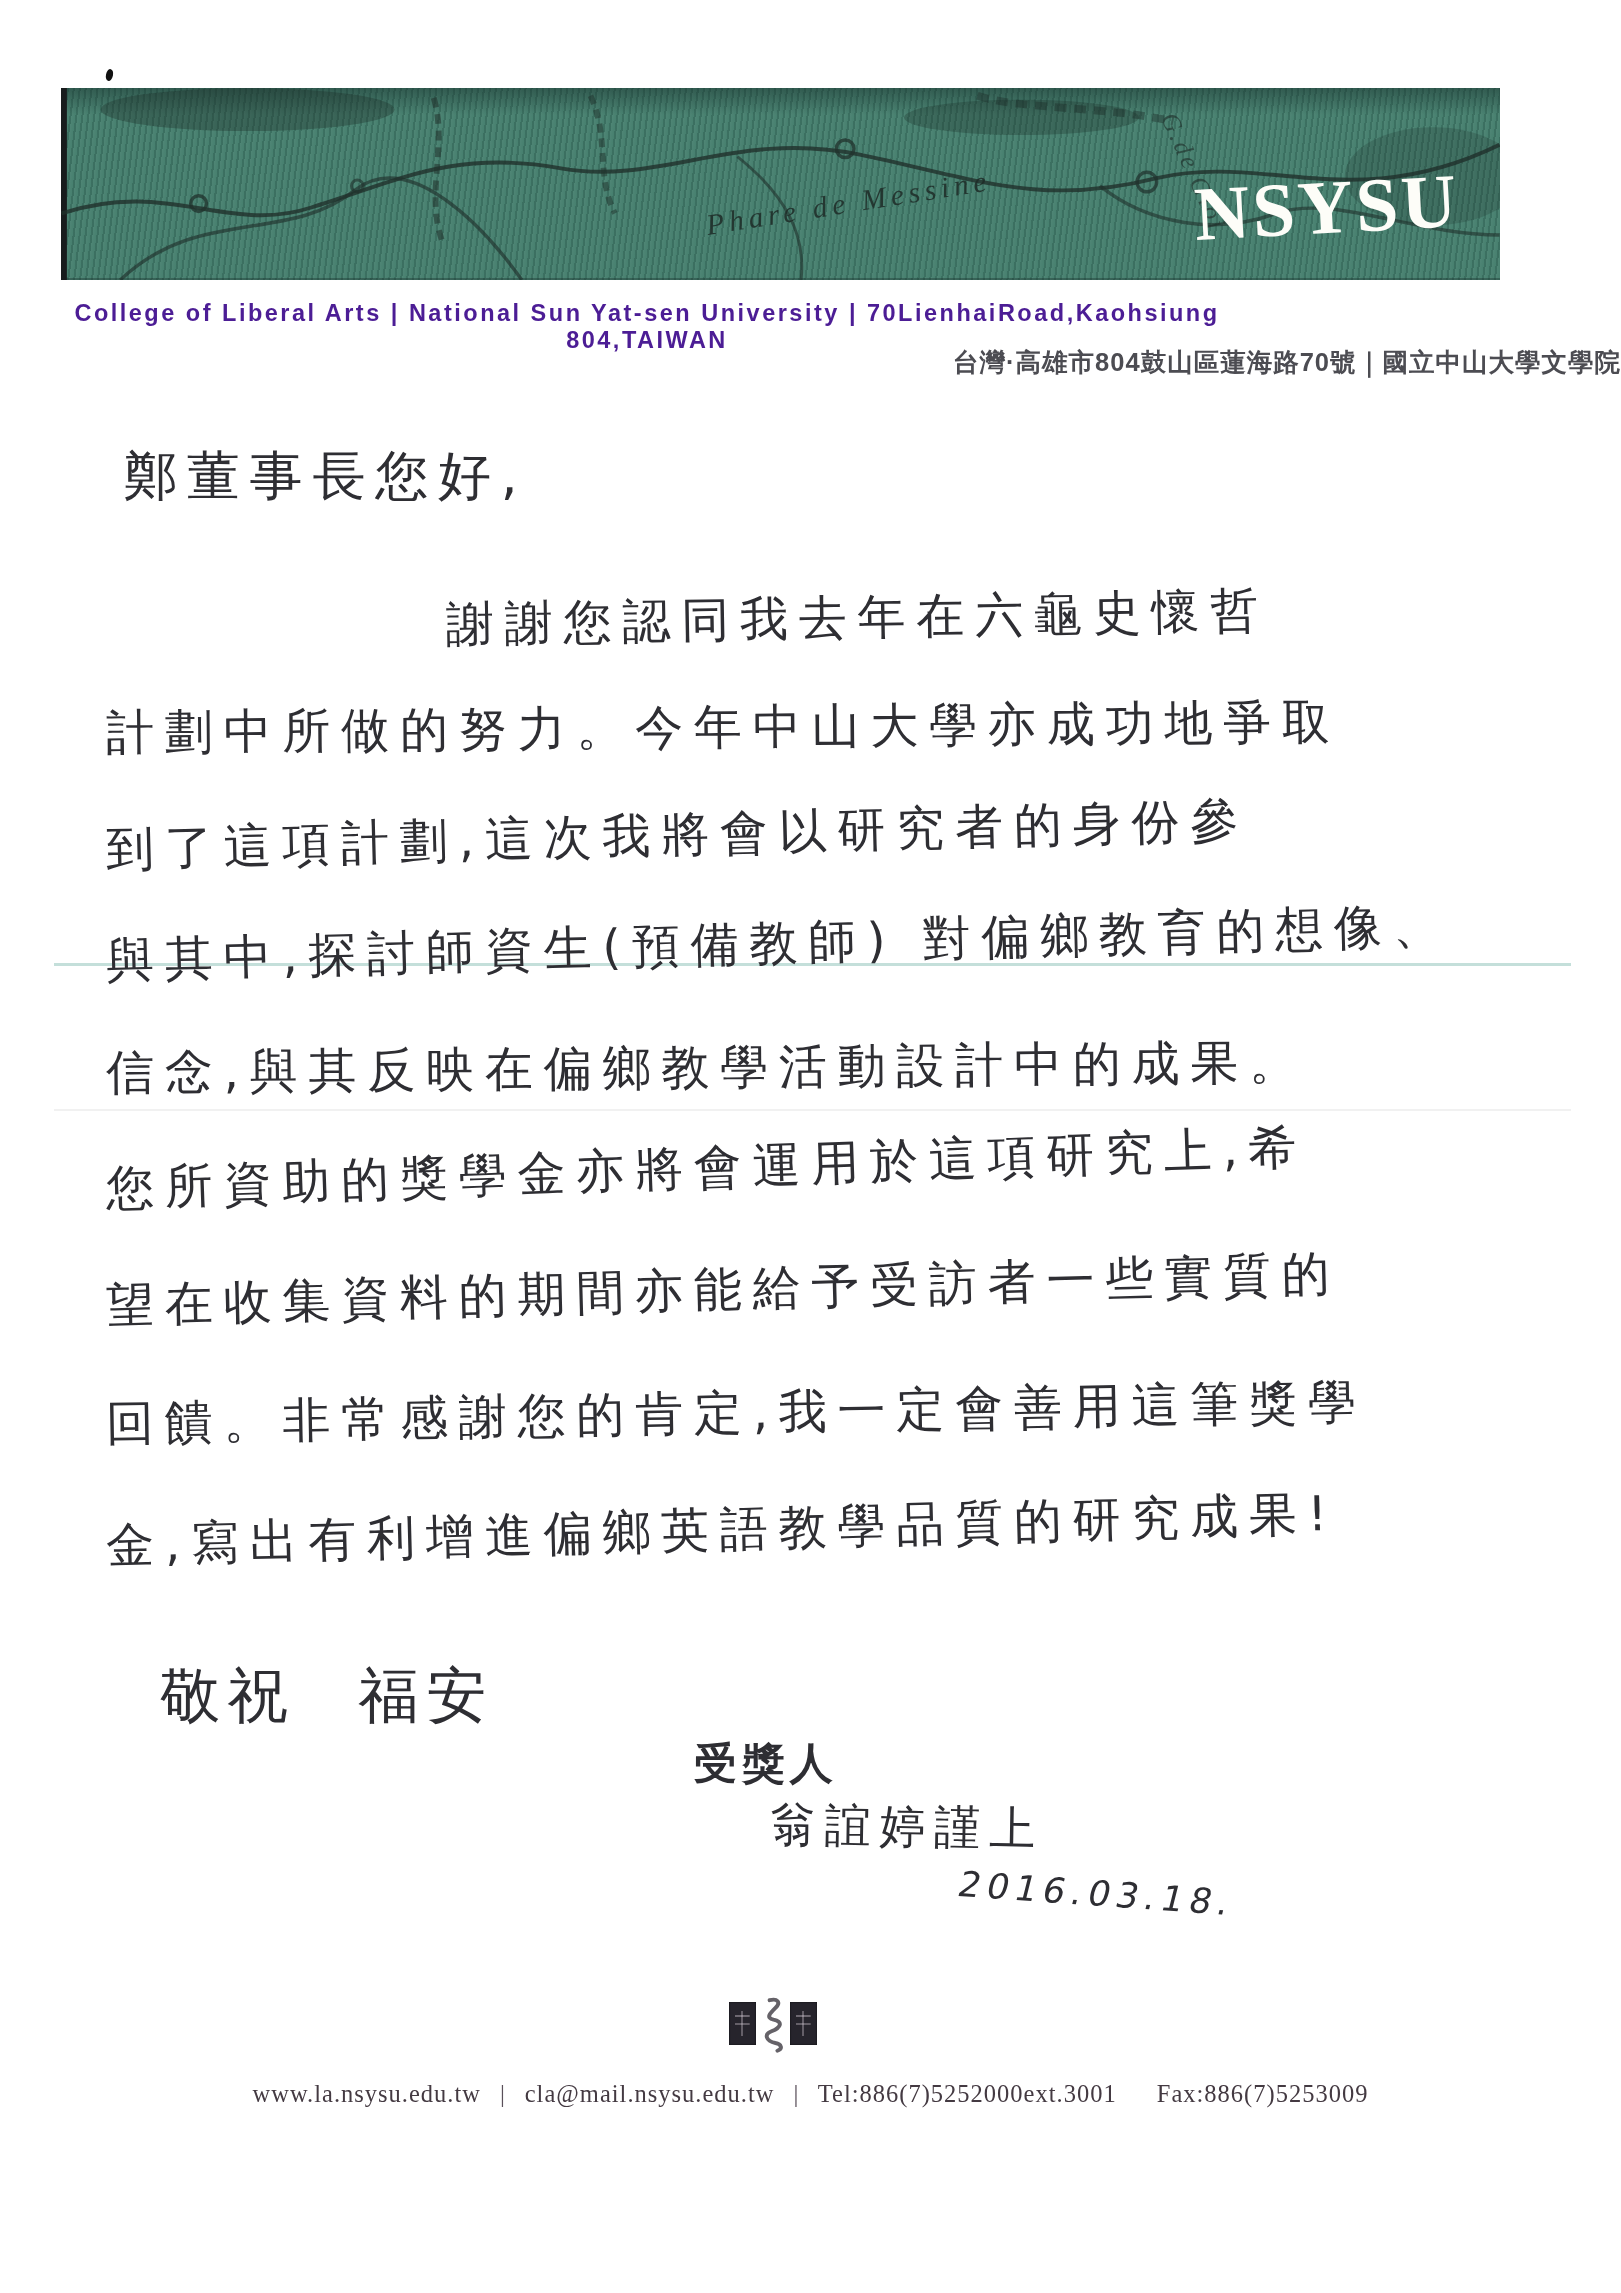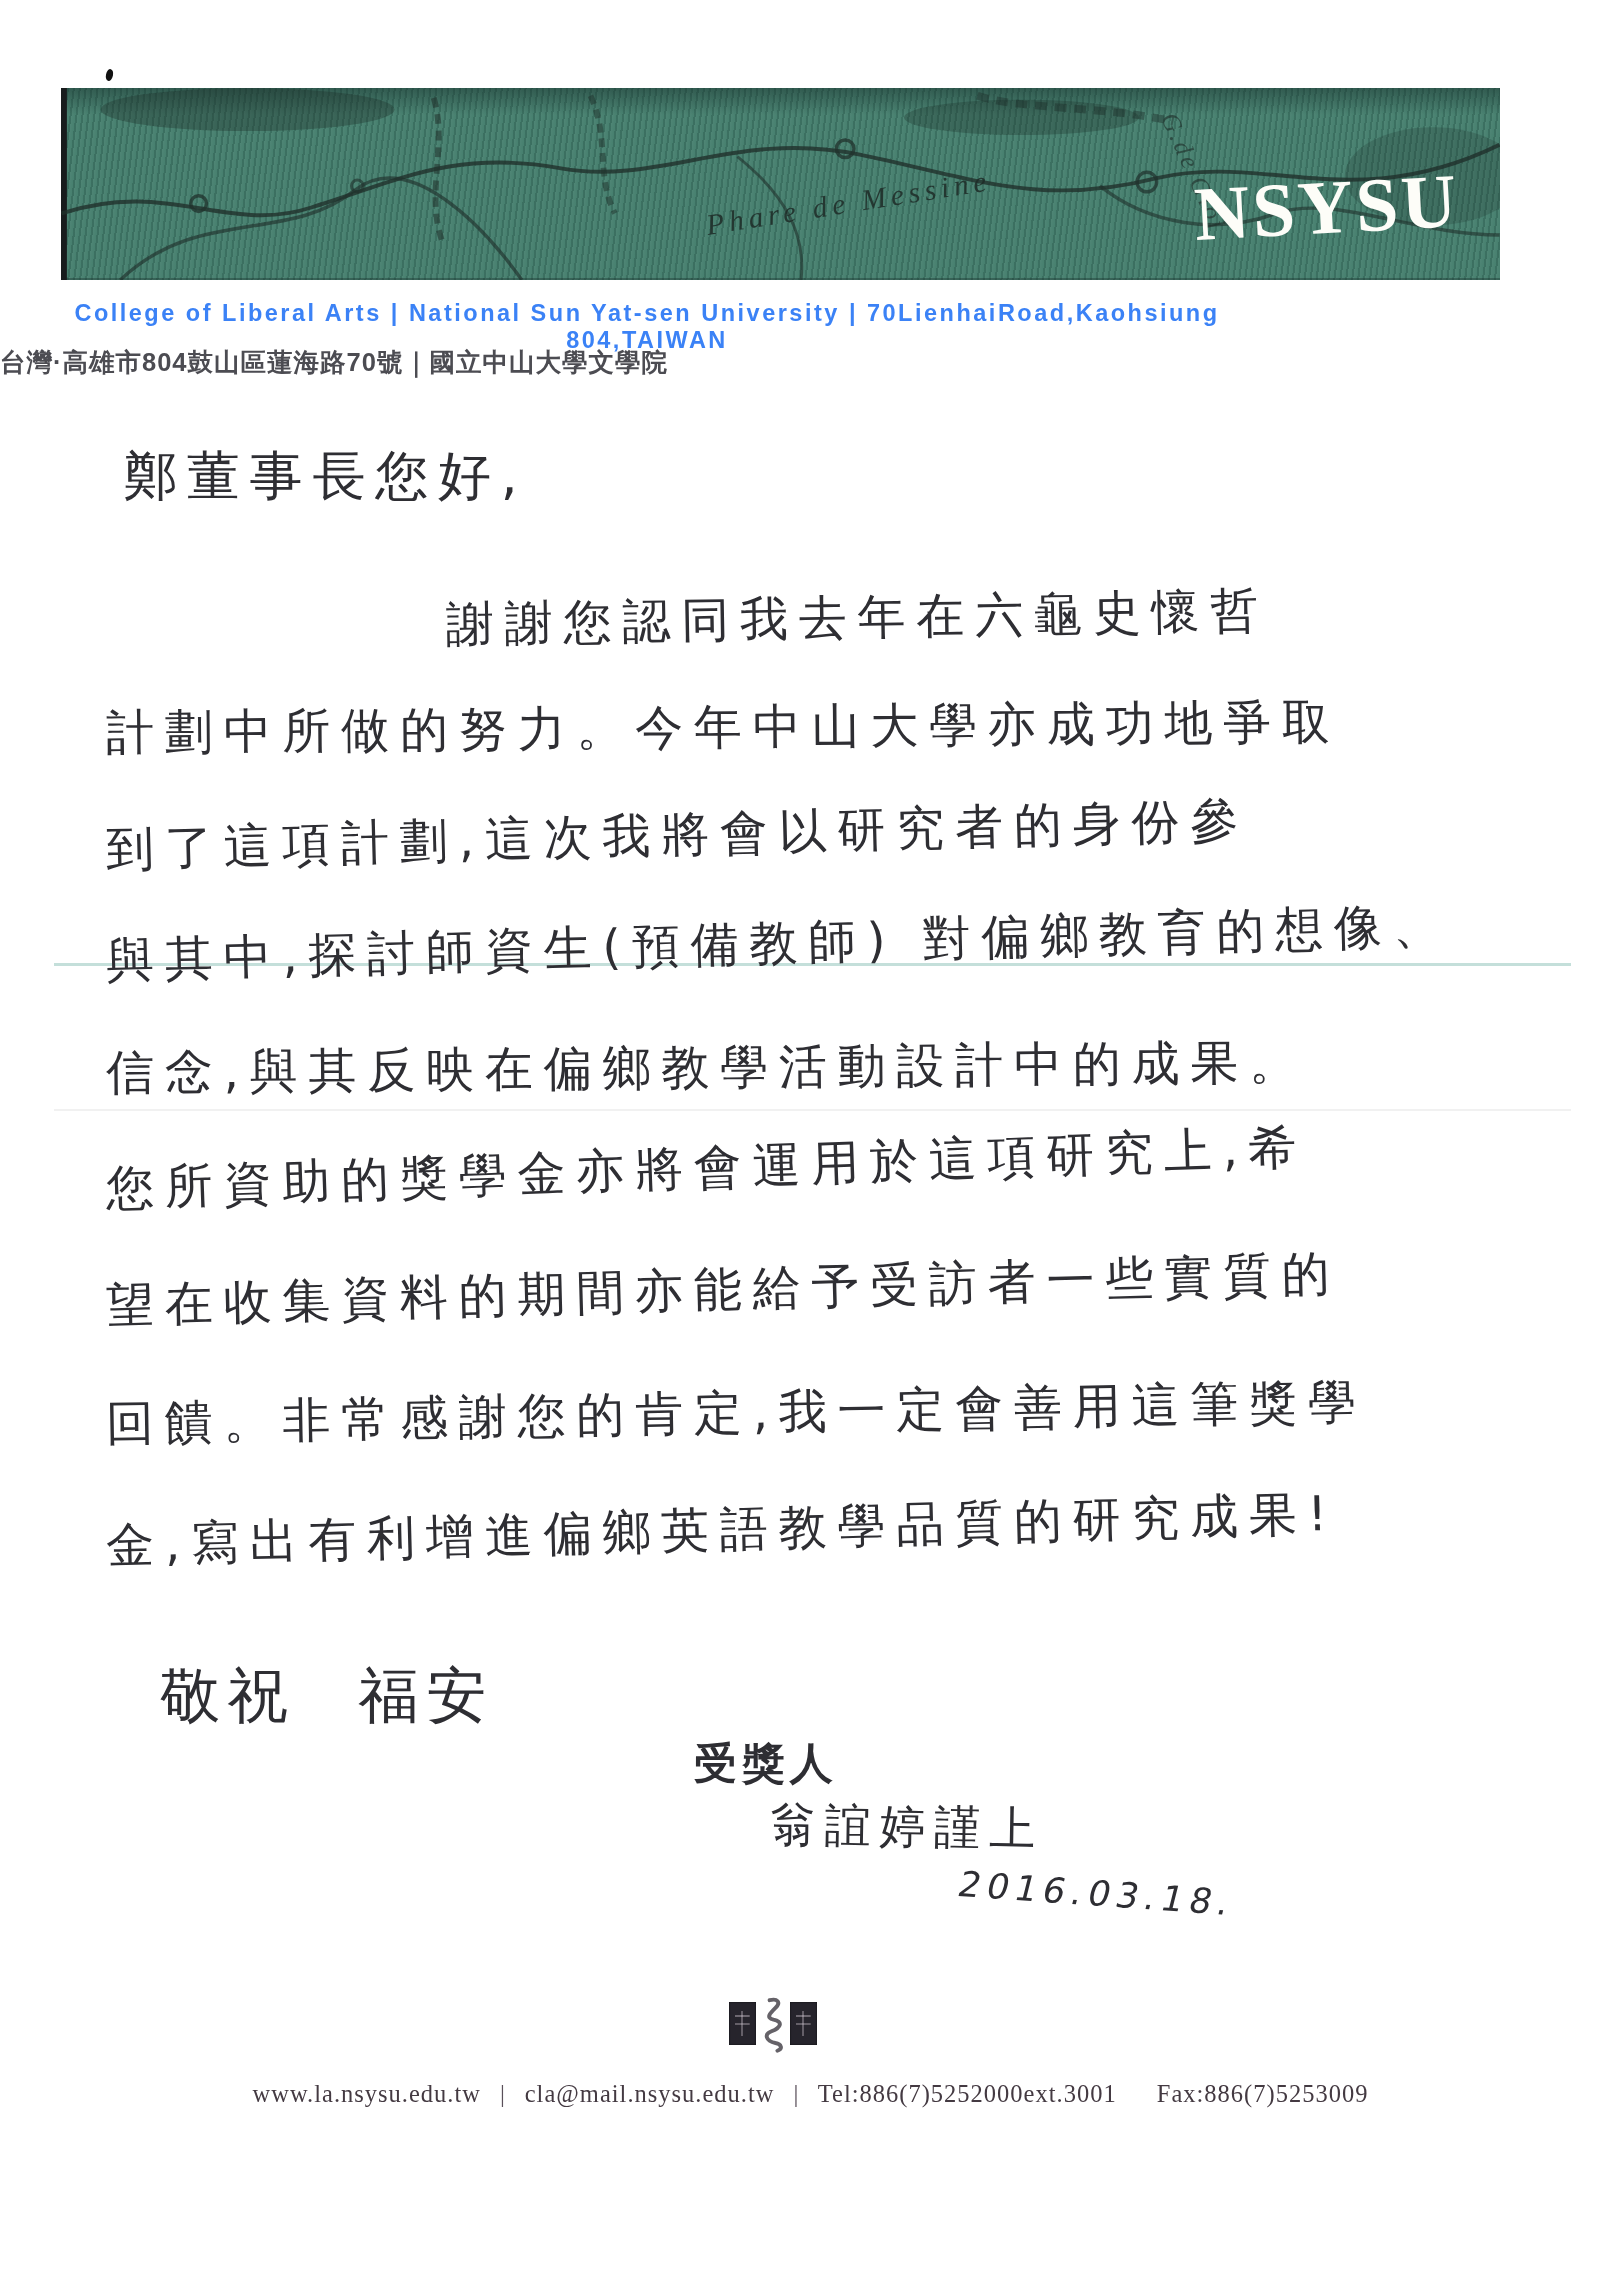--- a/index.html
+++ b/index.html
@@ -32,25 +32,25 @@
   .nsysu-text{
     font-family:"Liberation Serif","DejaVu Serif",serif;
     font-weight:bold;
   }
 
   
   .addr-en{
     position:absolute;left:0;top:300px;width:1294px;
     text-align:center;
     font-size:23.5px;font-weight:bold;letter-spacing:2.5px;
-    color:#3b82f6;
+    color:#4c1d95;
   }
   .addr-zh{
     position:absolute;left:0;top:345px;width:1621px;
-    text-align:left;
+    text-align:right;
     font-size:25.5px;letter-spacing:1px;
     color:#4c4c52;font-weight:bold;
   }
 
   
   .hand{
     position:absolute;
     font-family:"DejaVu Sans","Liberation Sans",sans-serif;
     color:#2e2e33;
     white-space:nowrap;

